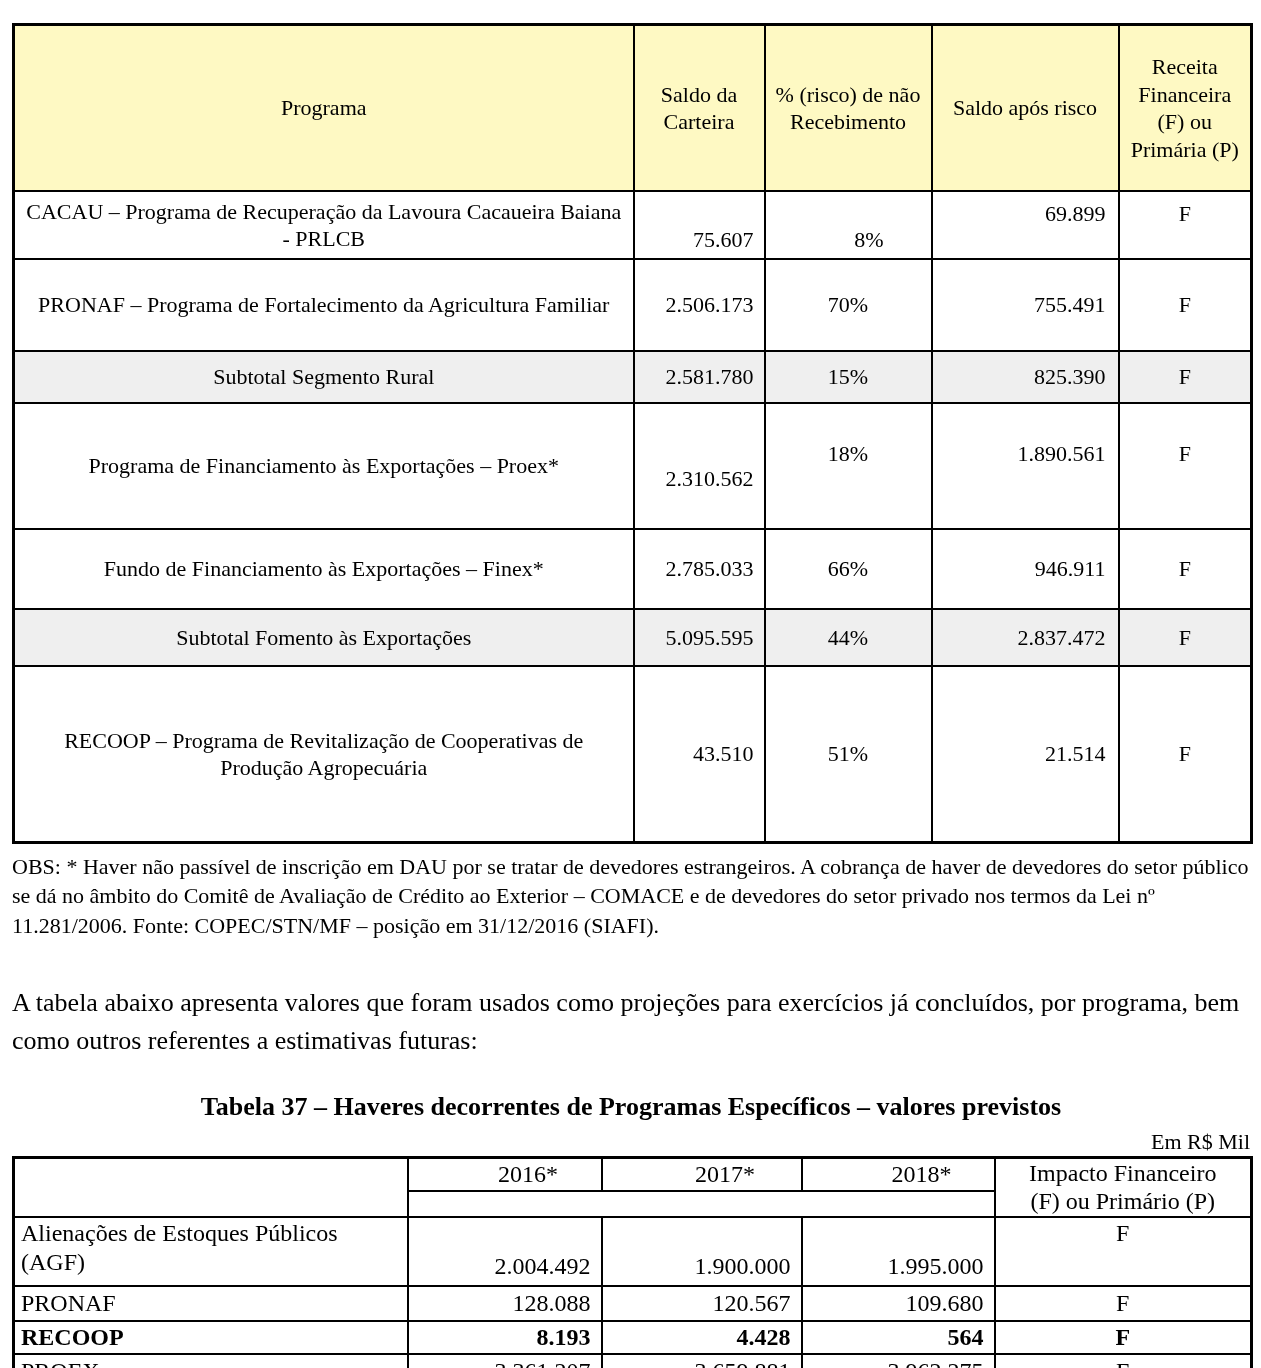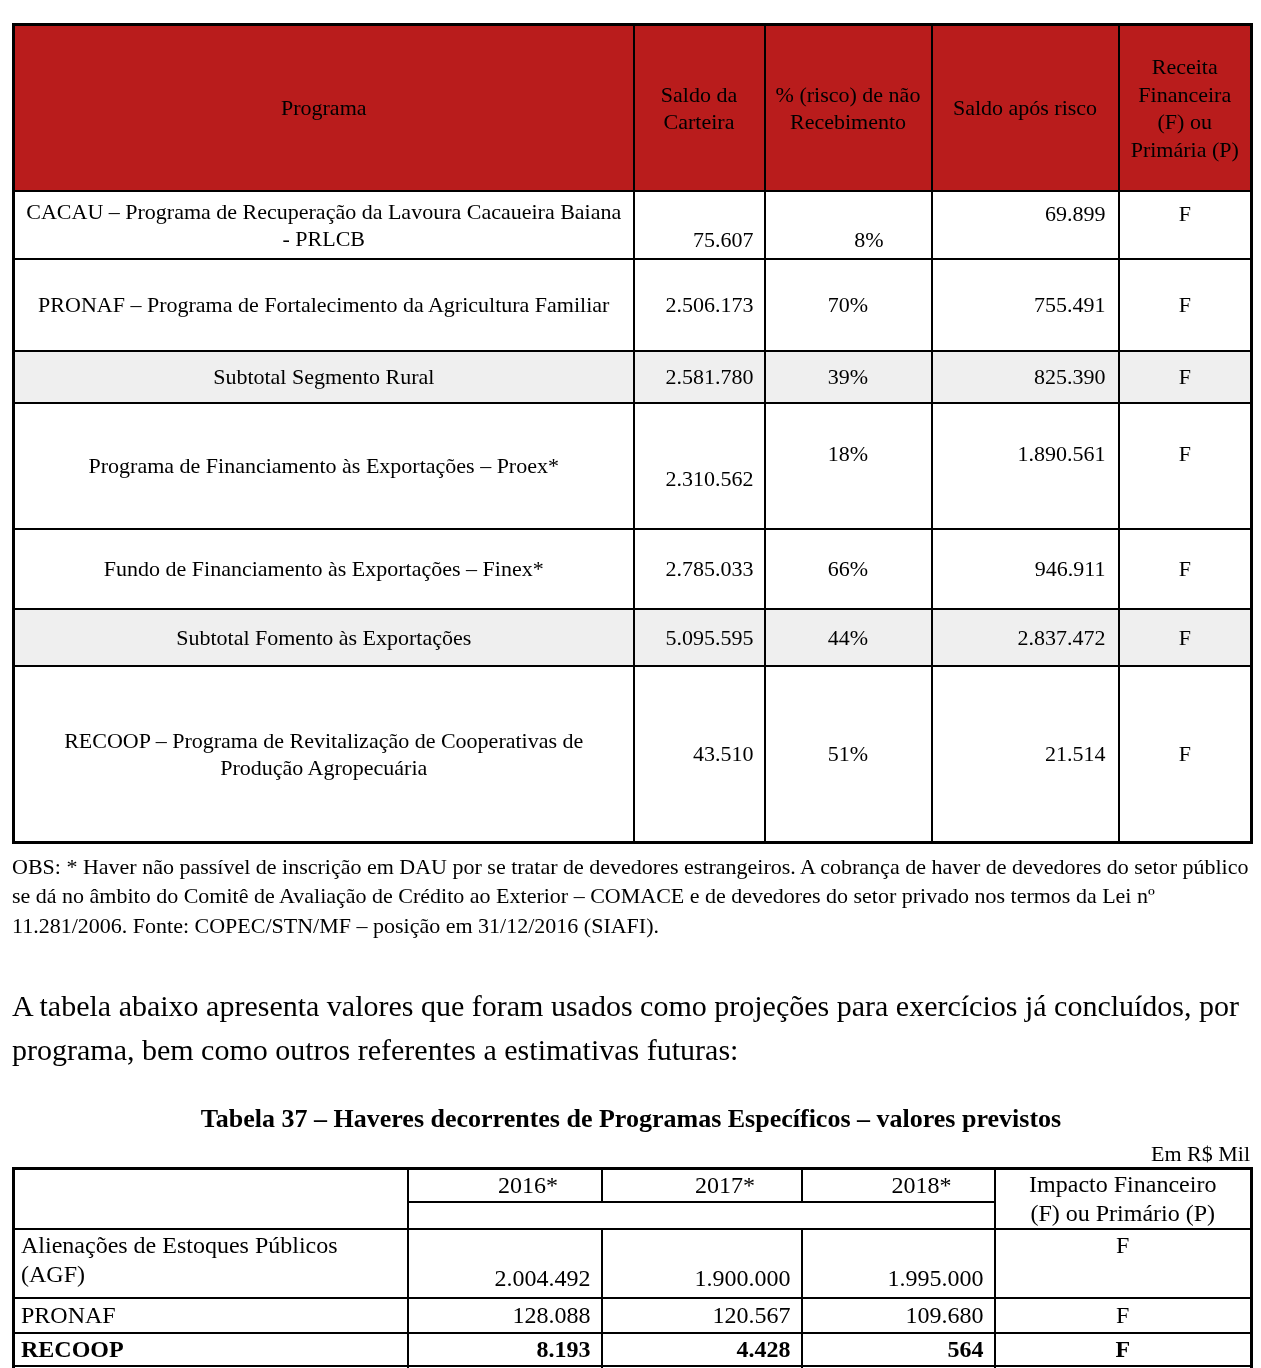--- a/index.html
+++ b/index.html
@@ -26,21 +26,21 @@
     width: 1238px;
     border: 3px solid #000;
   }
   .t1 th, .t1 td {
     border: 2px solid #000;
     font-size: 22px;
     line-height: 1.25;
     overflow: hidden;
   }
   .t1 thead th {
-    background: #b91c1c;
+    background: #fef9c3;
     font-weight: normal;
     text-align: center;
     vertical-align: middle;
     height: 160px;
     padding: 2px 8px;
   }
   .t1 td { padding: 2px 6px; vertical-align: middle; }
   .t1 .c-prog  { text-align: center; }
   .t1 .c-saldo { text-align: right; padding-right: 10px; }
   .t1 .c-pct   { text-align: center; }
@@ -66,21 +66,21 @@
 
   
   .obs {
     margin-top: 8px;
     font-size: 22px;
     line-height: 1.34;
     text-align: left;
   }
   .para {
     margin-top: 44px;
-    font-size: 30px;
+    font-size: 26px;
     line-height: 1.44;
   }
   .tbl-title {
     margin-top: 32px;
     text-align: center;
     font-weight: bold;
     font-size: 26px;
     line-height: 1.2;
   }
   .unit {
@@ -154,21 +154,21 @@
         <tr class="r1">
           <td class="c-prog">PRONAF – Programa de Fortalecimento da Agricultura Familiar</td>
           <td class="c-saldo">2.506.173</td>
           <td class="c-pct">70%</td>
           <td class="c-apos">755.491</td>
           <td class="c-rec">F</td>
         </tr>
         <tr class="r2 sub">
           <td class="c-prog">Subtotal Segmento Rural</td>
           <td class="c-saldo">2.581.780</td>
-          <td class="c-pct">39%</td>
+          <td class="c-pct">15%</td>
           <td class="c-apos">825.390</td>
           <td class="c-rec">F</td>
         </tr>
         <tr class="r3">
           <td class="c-prog">Programa de Financiamento às Exportações – Proex*</td>
           <td class="c-saldo">2.310.562</td>
           <td class="c-pct">18%</td>
           <td class="c-apos">1.890.561</td>
           <td class="c-rec">F</td>
         </tr>

